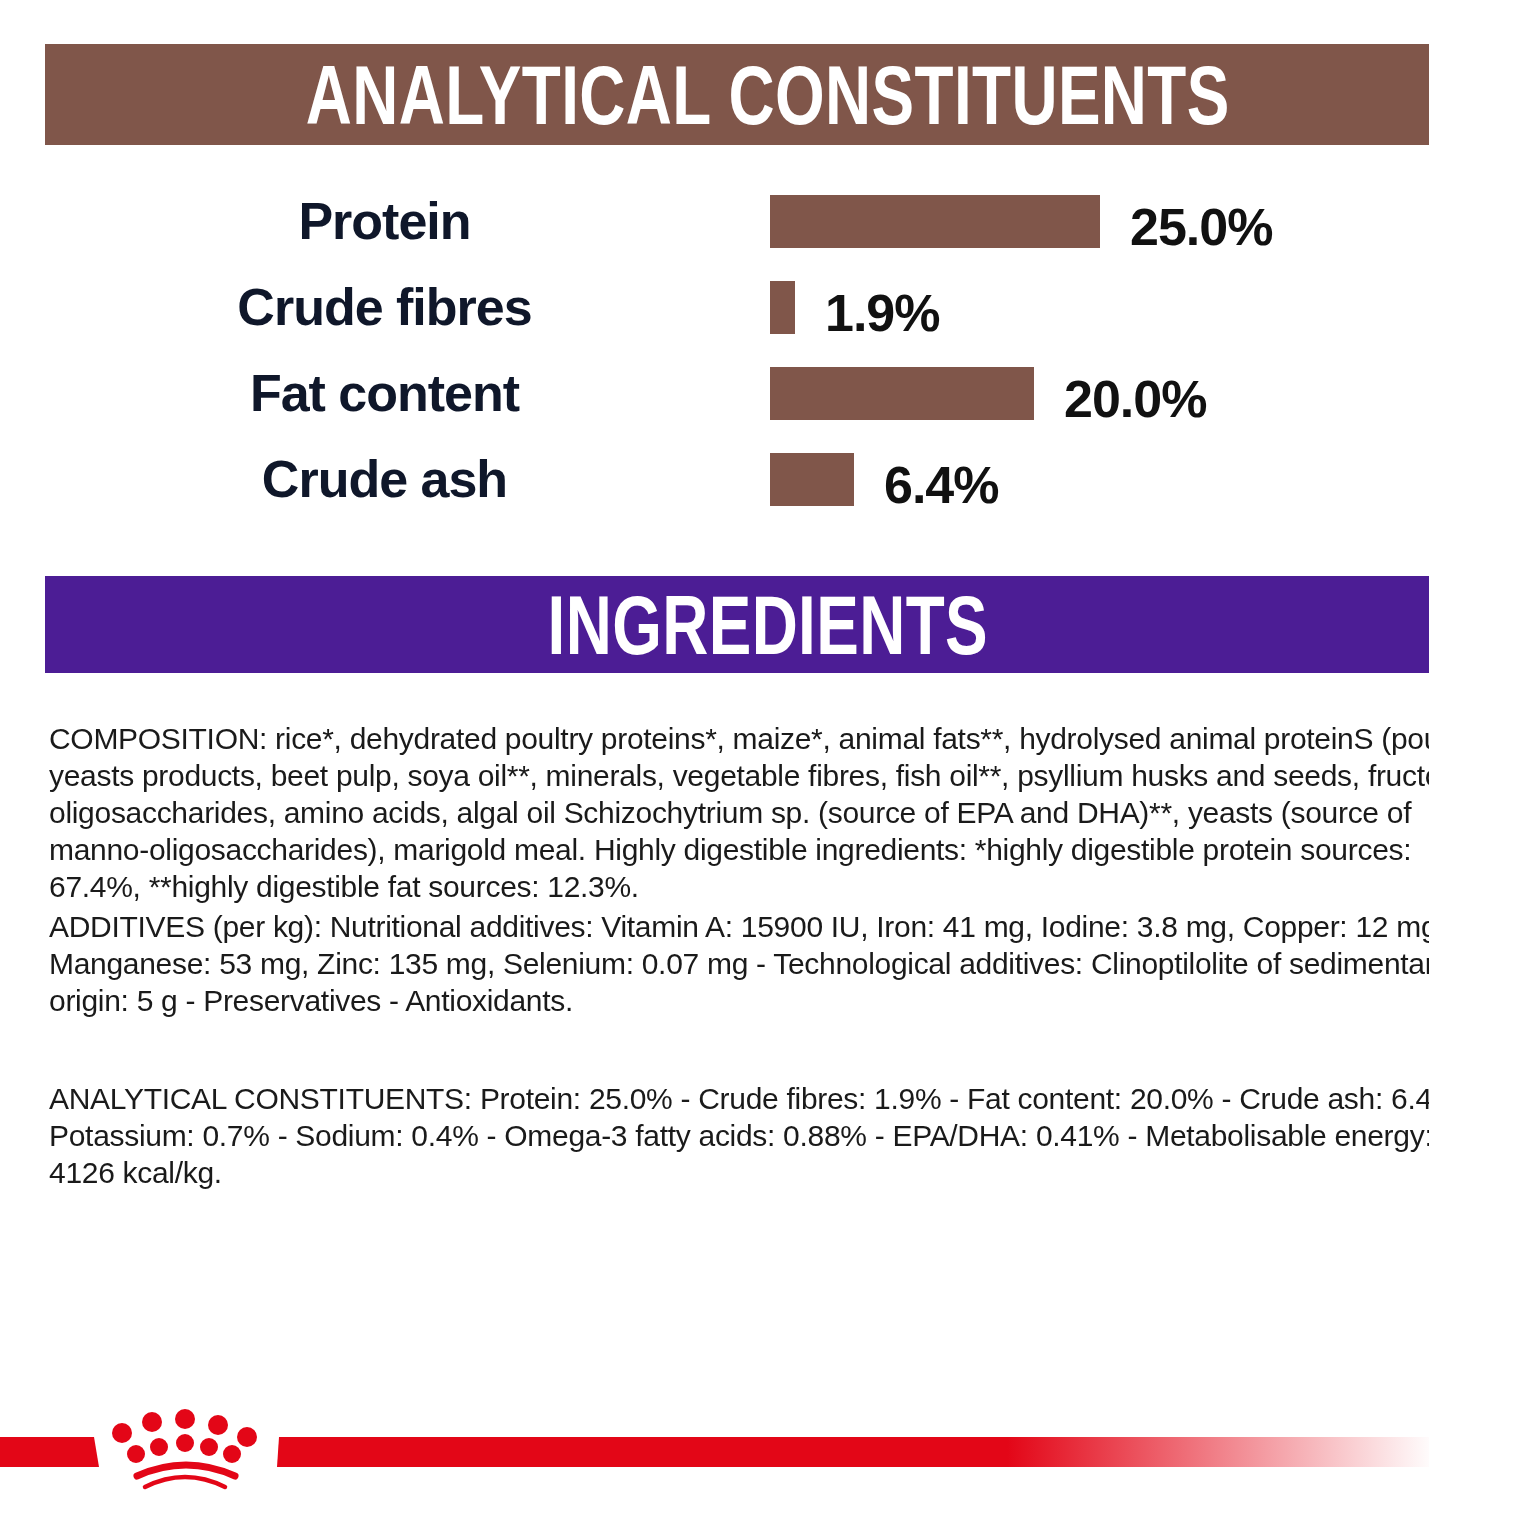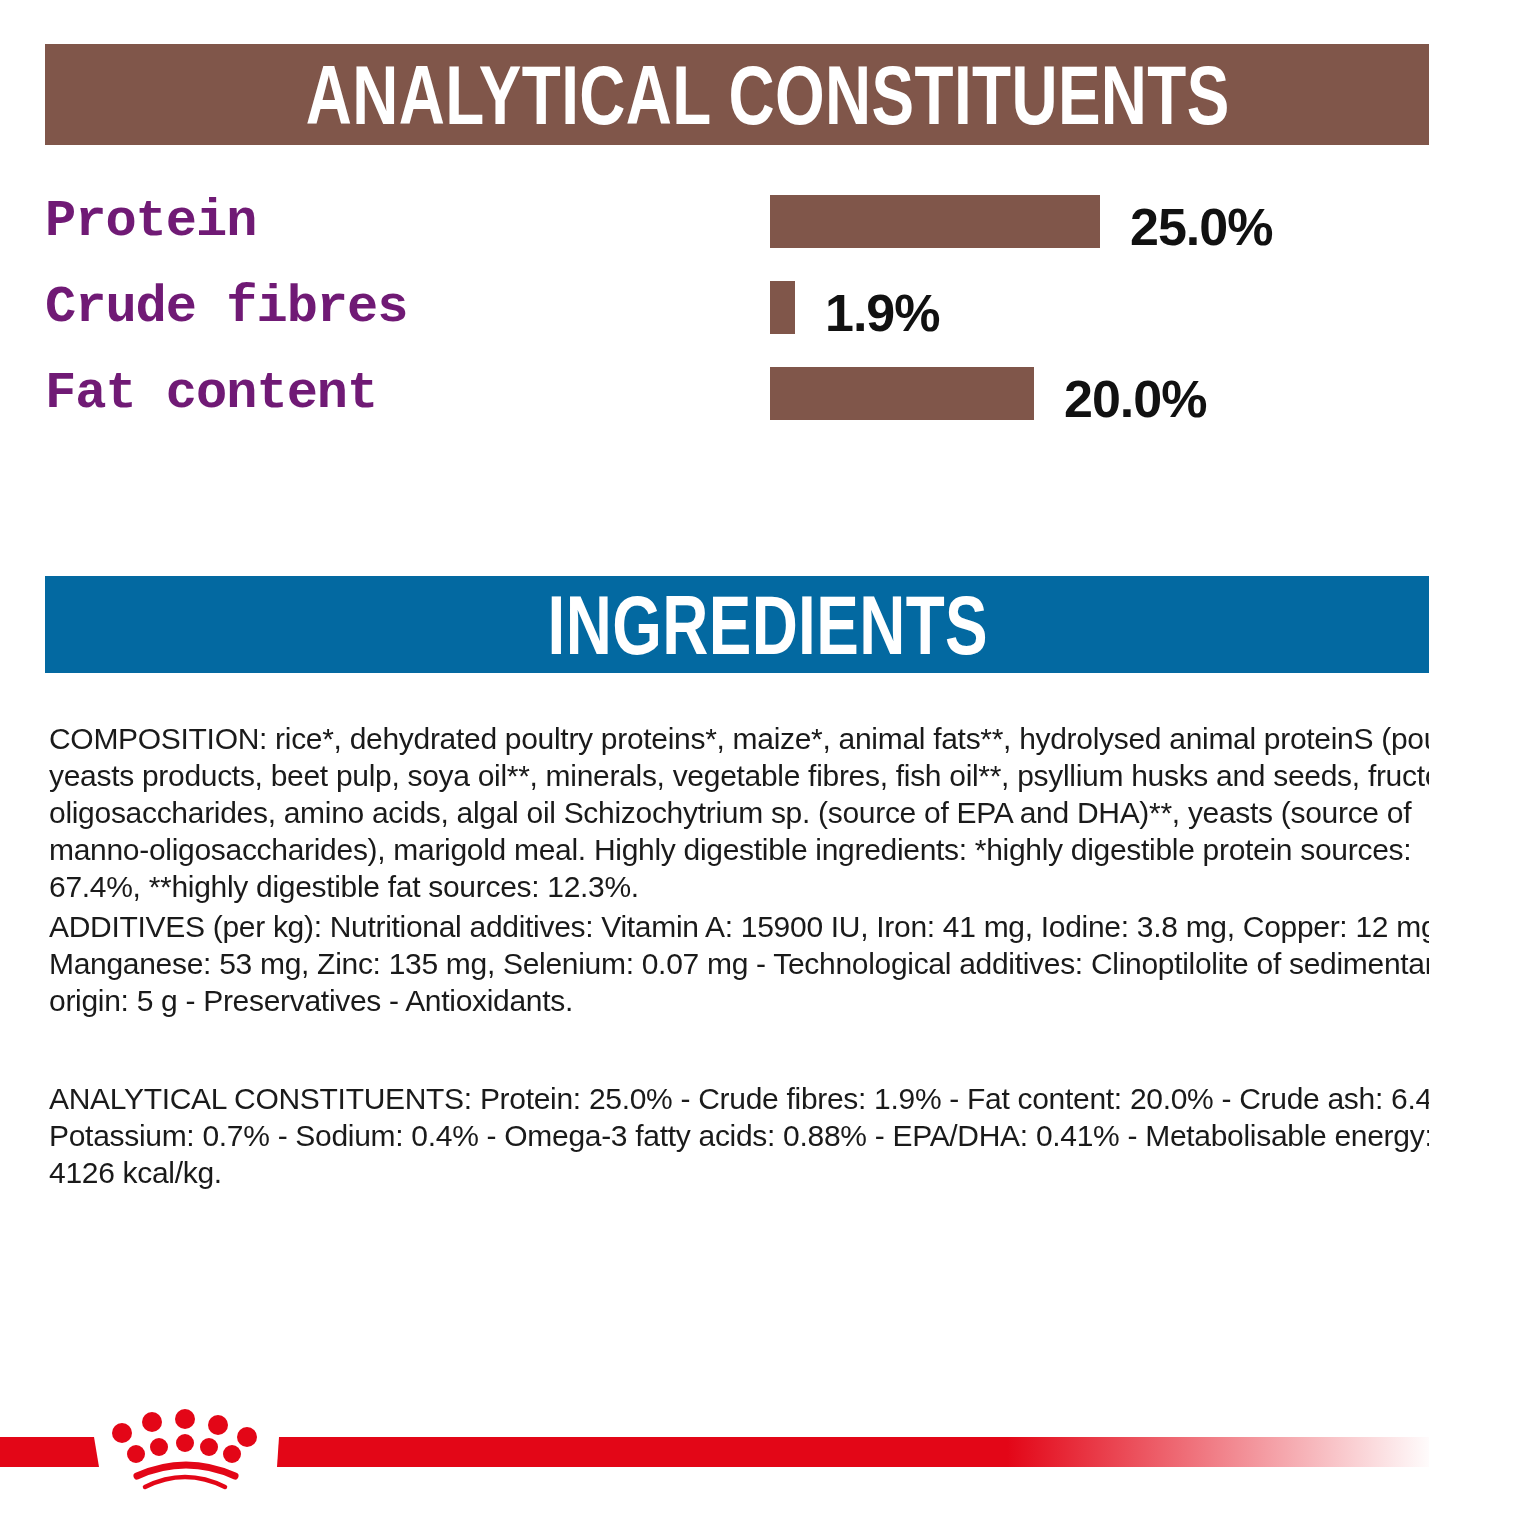--- a/index.html
+++ b/index.html
@@ -45,28 +45,27 @@
     width: 1446px;
   }
   .crow {
     display: flex;
     align-items: center;
     height: 53px;
     margin-bottom: 33px;
   }
   .clabel {
     width: 679px;
-    text-align: left;
+    text-align: center;
     font-weight: bold;
     font-size: 52px;
     line-height: 53px;
-    color: #701a75;
+    color: #0f172a;
     letter-spacing: -1px;
     white-space: nowrap;
-    font-family: Liberation Mono, monospace;
   }
   .cbar {
     height: 53px;
     margin-left: 46px;
     flex: 0 0 auto;
   }
   .cval {
     margin-left: 30px;
     font-weight: bold;
     font-size: 52px;
@@ -135,23 +134,28 @@
       <div class="crow">
         <div class="clabel">Crude fibres</div>
         <div class="cbar" style="width: 25px; background-color: rgb(128, 86, 74);"></div>
         <div class="cval">1.9%</div>
       </div>
       <div class="crow">
         <div class="clabel">Fat content</div>
         <div class="cbar" style="width: 264px; background-color: rgb(128, 86, 74);"></div>
         <div class="cval">20.0%</div>
       </div>
+      <div class="crow">
+        <div class="clabel">Crude ash</div>
+        <div class="cbar" style="width: 84px; background-color: rgb(128, 86, 74);"></div>
+        <div class="cval">6.4%</div>
+      </div>
     </div>
 
-  <div class="hdr" id="hdr2" style="background-color: #0369a1;">
+  <div class="hdr" id="hdr2" style="background-color: #4c1d95;">
     <span class="hdr-text">INGREDIENTS</span>
   </div>
 
   <p class="para" id="p-composition">COMPOSITION: rice*, dehydrated poultry proteins*, maize*, animal fats**, hydrolysed animal proteinS (poultry), yeasts products, beet pulp, soya oil**, minerals, vegetable fibres, fish oil**, psyllium husks and seeds, fructo-oligosaccharides, amino acids, algal oil Schizochytrium sp. (source of EPA and DHA)**, yeasts (source of manno-oligosaccharides), marigold meal. Highly digestible ingredients: *highly digestible protein sources: 67.4%, **highly digestible fat sources: 12.3%.</p>
 
   <p class="para" id="p-additives">ADDITIVES (per kg): Nutritional additives: Vitamin A: 15900 IU, Iron: 41 mg, Iodine: 3.8 mg, Copper: 12 mg, Manganese: 53 mg, Zinc: 135 mg, Selenium: 0.07 mg - Technological additives: Clinoptilolite of sedimentary origin: 5 g - Preservatives - Antioxidants.</p>
 
   <p class="para" id="p-analytical">ANALYTICAL CONSTITUENTS: Protein: 25.0% - Crude fibres: 1.9% - Fat content: 20.0% - Crude ash: 6.4% - Potassium: 0.7% - Sodium: 0.4% - Omega-3 fatty acids: 0.88% - EPA/DHA: 0.41% - Metabolisable energy: 4126 kcal/kg.</p>
 
   <div class="band-left" style="background-color: rgb(227, 6, 23);"></div>

